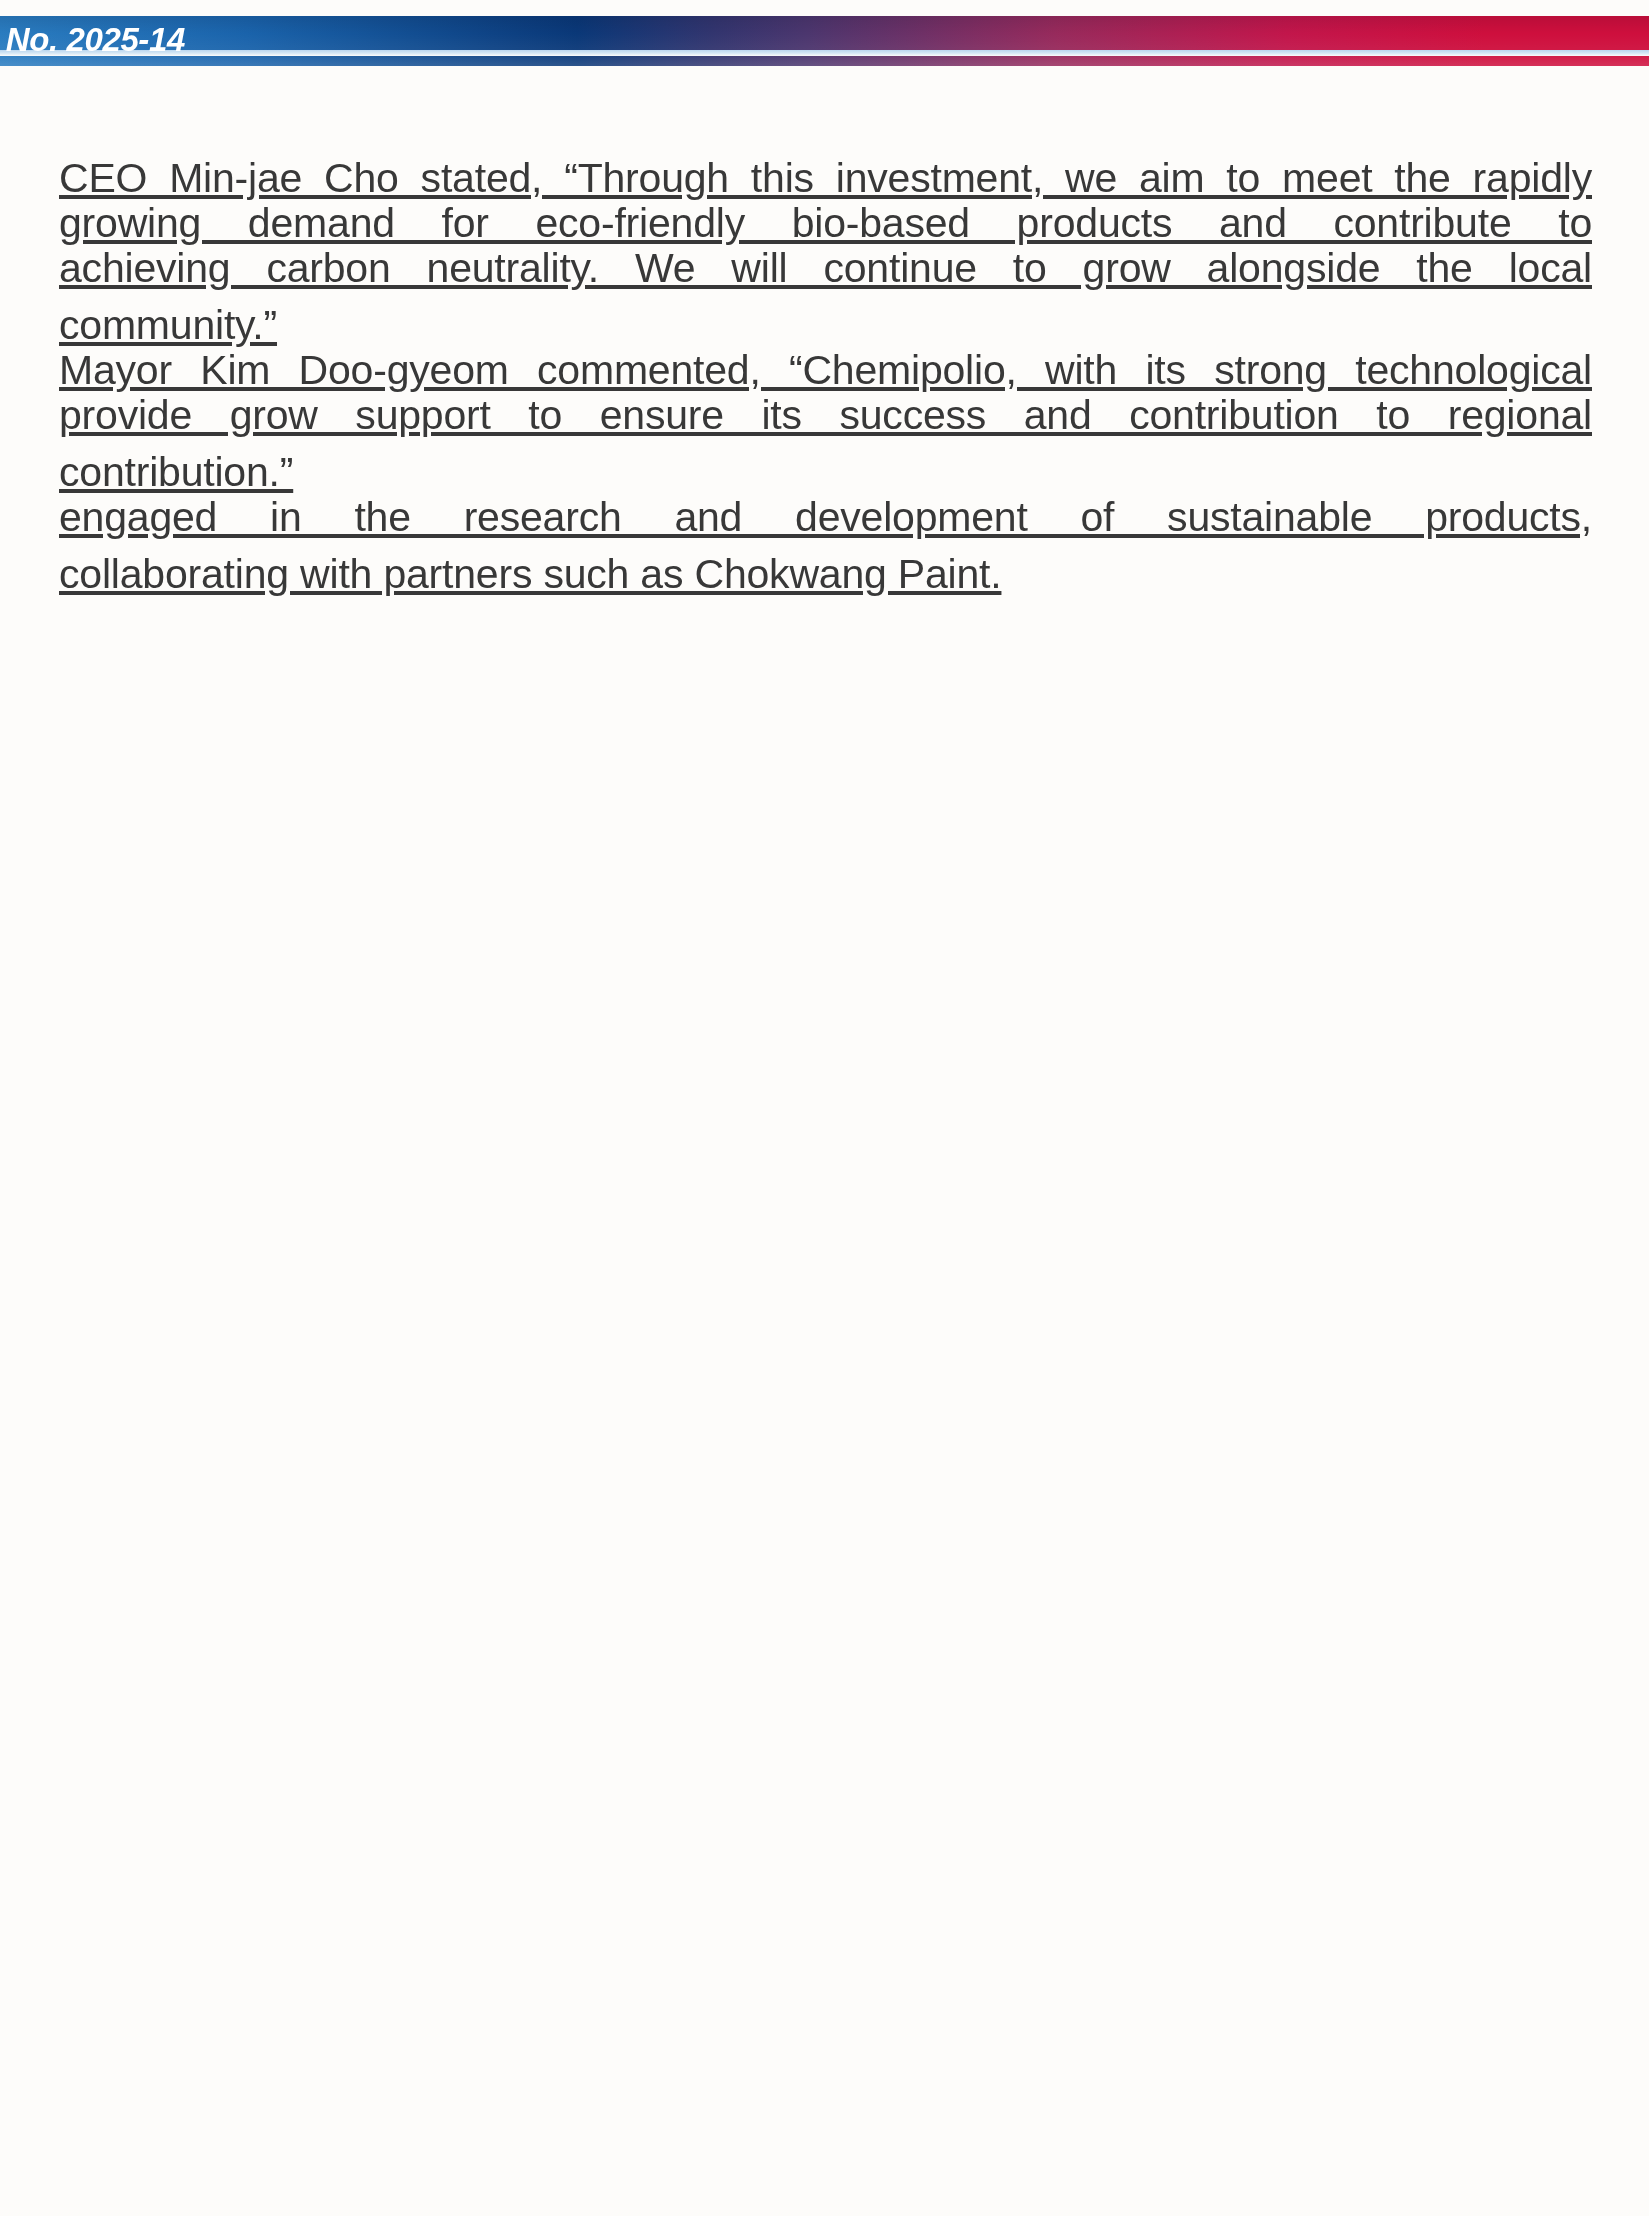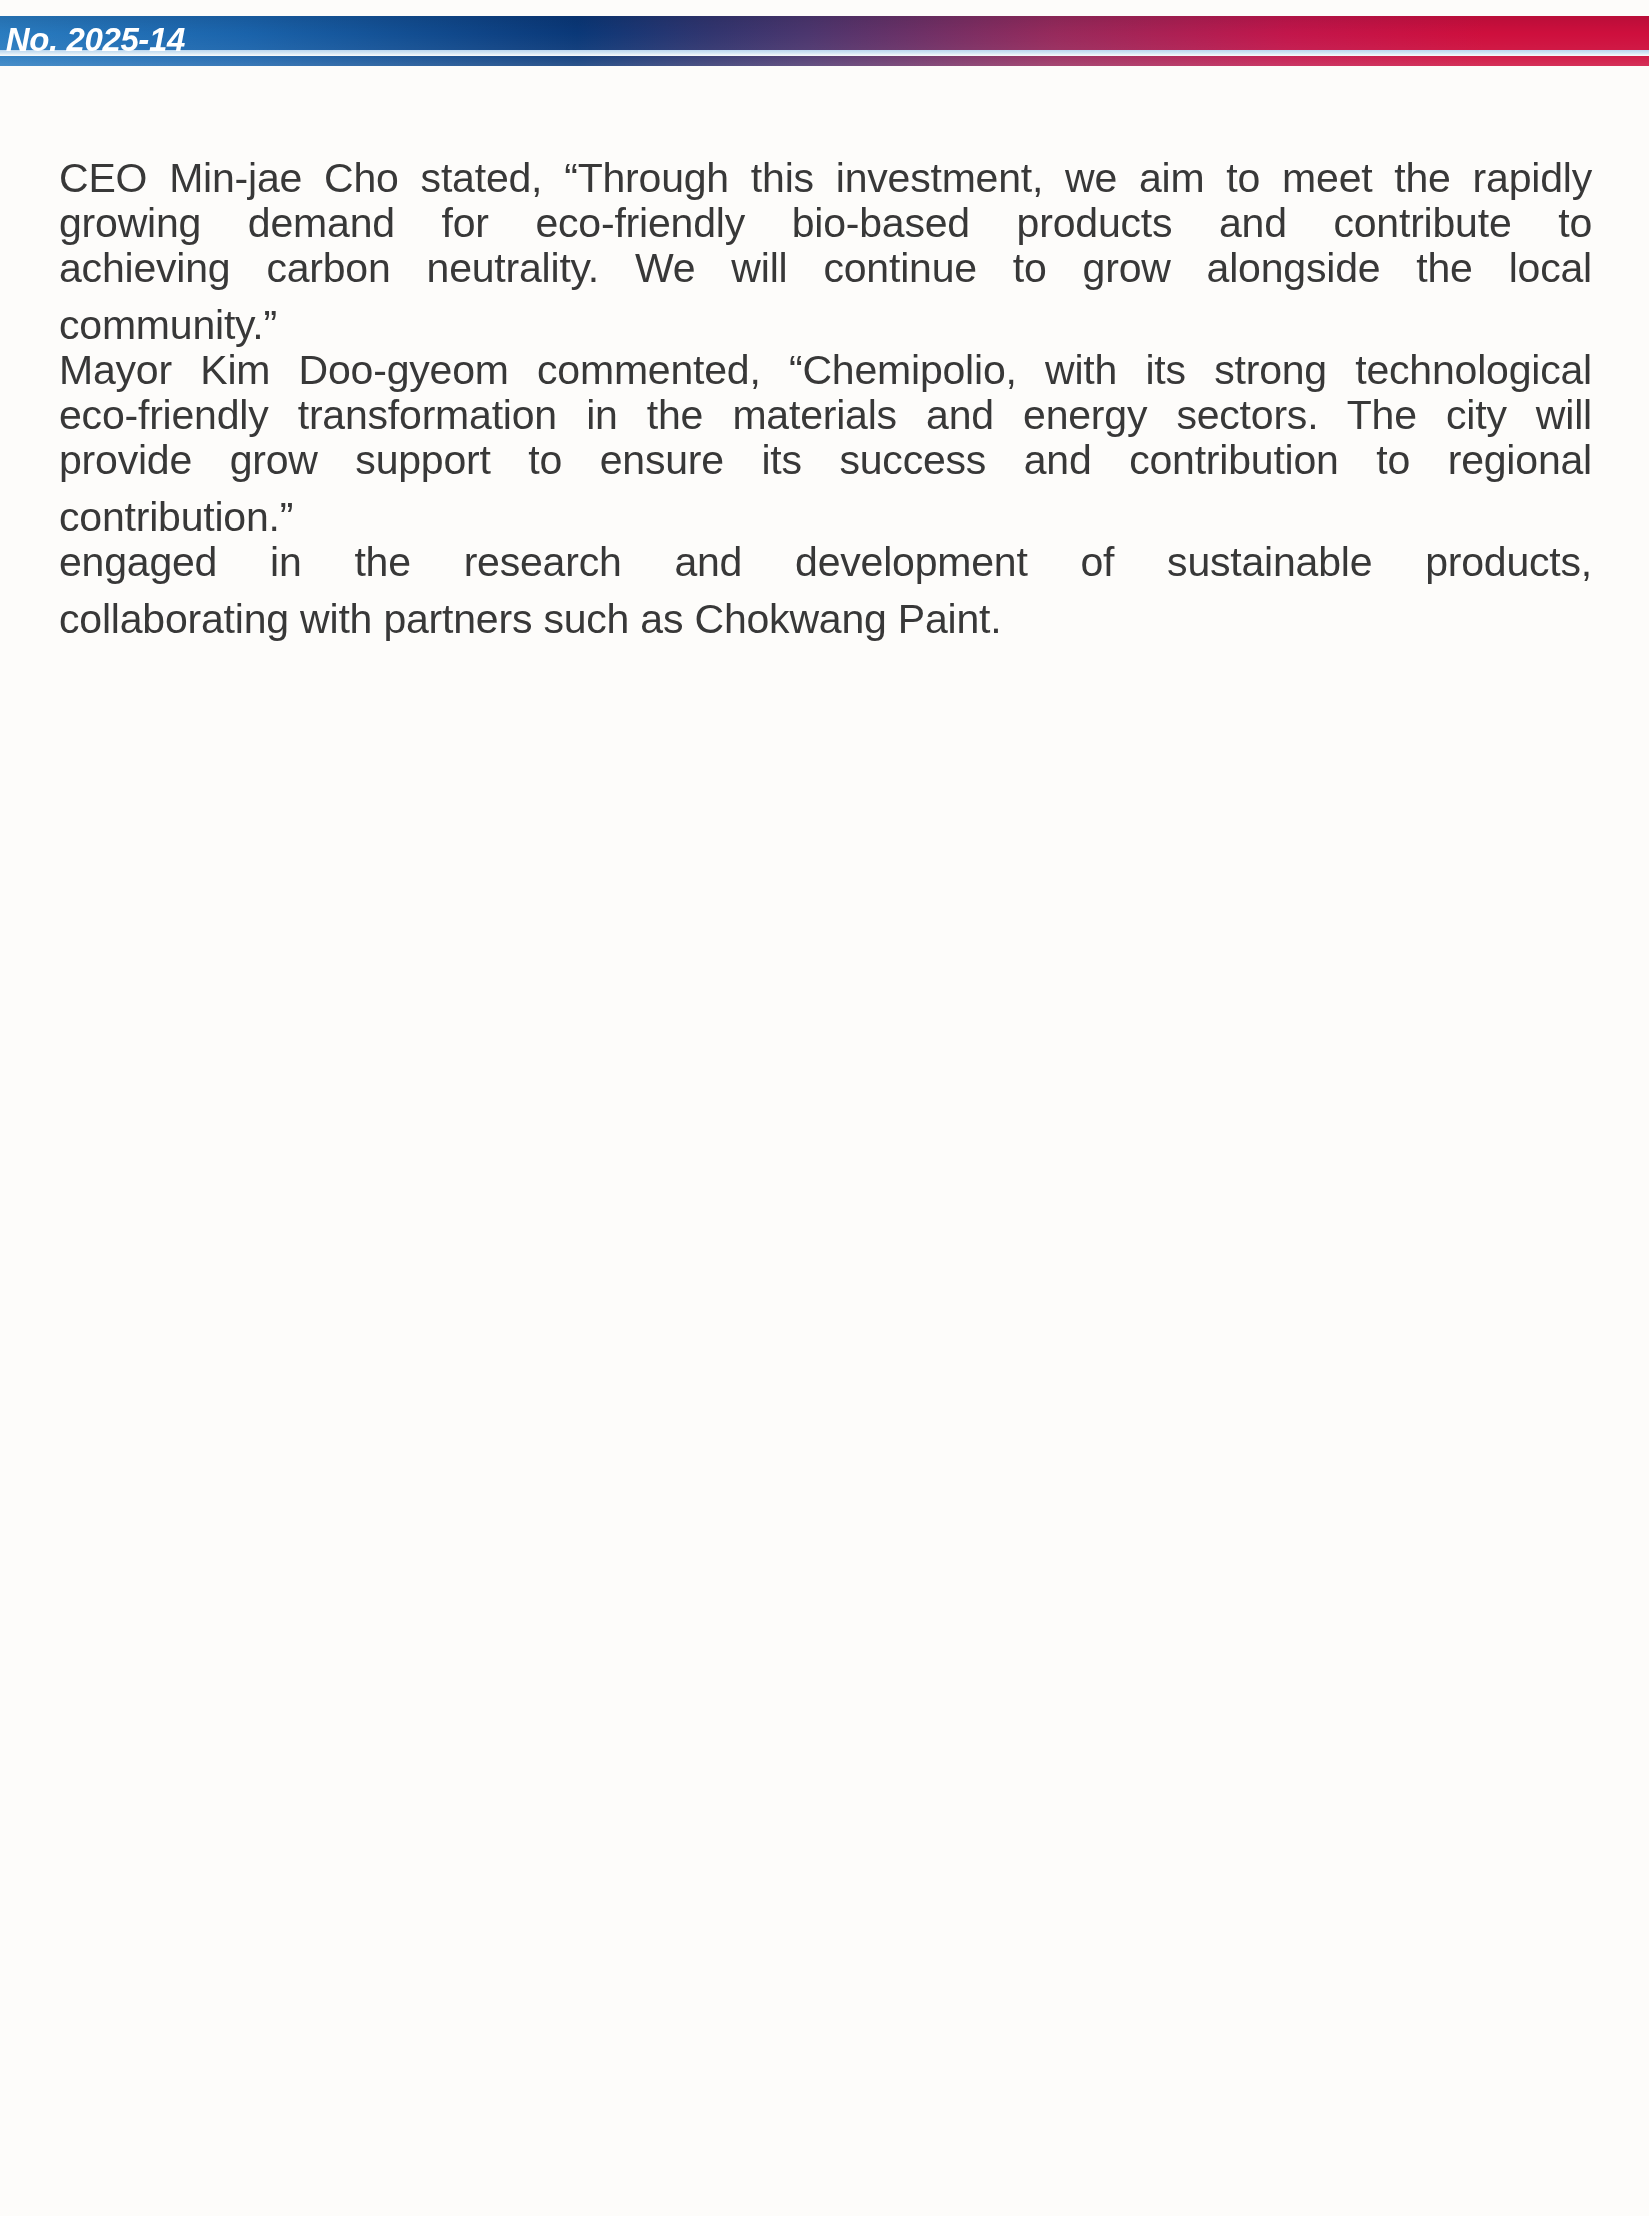--- a/index.html
+++ b/index.html
@@ -69,20 +69,21 @@
   
   .body-text {
     position: absolute;
     top: 156px;
     left: 59px;
     right: 57px;
     font-size: 41px;
     line-height: 45px;
     color: #383838;
     letter-spacing: -0.2px;
+    text-decoration: underline;
   }
   .body-text .line {
     text-align: justify;
     text-align-last: justify;
   }
   .body-text .line.line-left {
     text-align: left;
     text-align-last: left;
     margin-top: 12px;
   }
@@ -95,19 +96,18 @@
 </div>
 
 <div class="accent-strip"></div>
 
 <div class="body-text">
     <div class="line">CEO Min-jae Cho stated, “Through this investment, we aim to meet the rapidly</div>
     <div class="line">growing demand for eco-friendly bio-based products and contribute to</div>
     <div class="line">achieving carbon neutrality. We will continue to grow alongside the local</div>
     <div class="line line-left">community.”</div>
     <div class="line">Mayor Kim Doo-gyeom commented, “Chemipolio, with its strong technological</div>
-    <div class="line">eco-friendly transformation in the materials and energy sectors. The city will</div>
     <div class="line">provide grow support to ensure its success and contribution to regional</div>
     <div class="line line-left">contribution.”</div>
     <div class="line">engaged in the research and development of sustainable products,</div>
     <div class="line line-left">collaborating with partners such as Chokwang Paint.</div>
   </div>
 
 
 </body></html>

